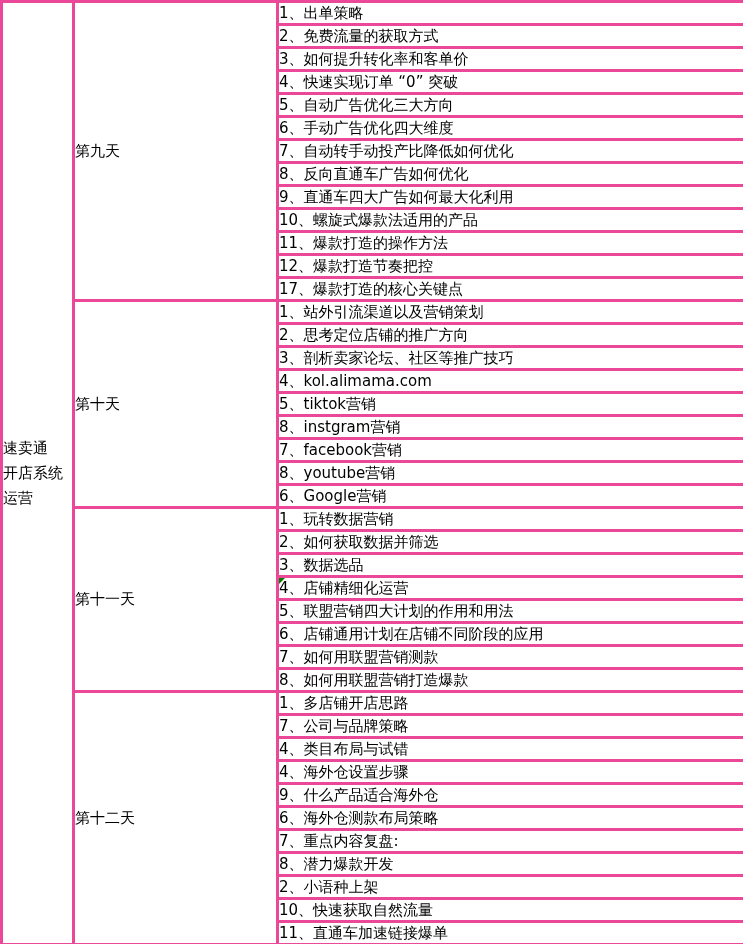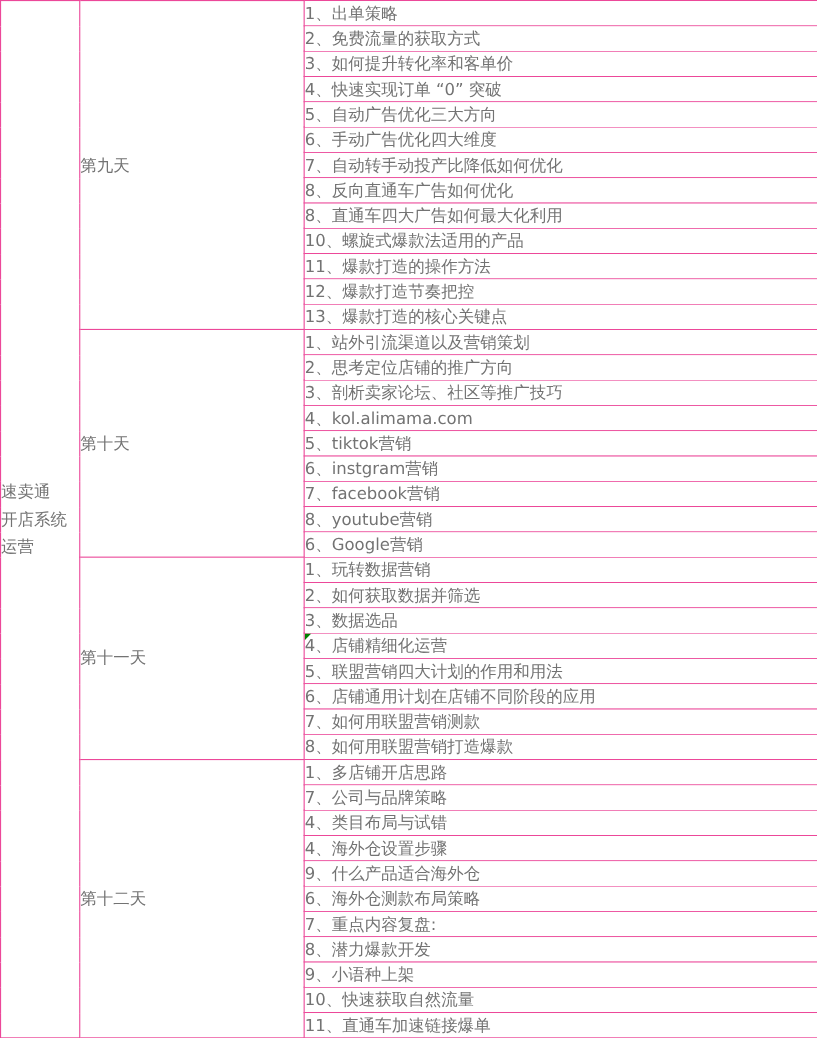--- a/index.html
+++ b/index.html
@@ -17,22 +17,22 @@
     background: #ffffff;
     overflow: hidden;
   }
   table.schedule {
     border-collapse: collapse;
     table-layout: fixed;
     width: 743px;
   }
   table.schedule tr { height: 23px; }
   table.schedule td {
-    border: 1px solid #ec4899;
-    color: #737373;
+    border: 3px solid #ec4899;
+    color: #000000;
     font-size: 15px;
     padding: 0;
     overflow: hidden;
     white-space: nowrap;
     vertical-align: middle;
     background: #ffffff;
   }
   td.cat-cell {
     vertical-align: middle;
   }
@@ -98,53 +98,53 @@
     <tr>
           <td class="item-cell">6、手动广告优化四大维度</td>
         </tr>
     <tr>
           <td class="item-cell">7、自动转手动投产比降低如何优化</td>
         </tr>
     <tr>
           <td class="item-cell">8、反向直通车广告如何优化</td>
         </tr>
     <tr>
-          <td class="item-cell">8、直通车四大广告如何最大化利用</td>
+          <td class="item-cell">9、直通车四大广告如何最大化利用</td>
         </tr>
     <tr>
           <td class="item-cell">10、螺旋式爆款法适用的产品</td>
         </tr>
     <tr>
           <td class="item-cell">11、爆款打造的操作方法</td>
         </tr>
     <tr>
           <td class="item-cell">12、爆款打造节奏把控</td>
         </tr>
     <tr>
-          <td class="item-cell">13、爆款打造的核心关键点</td>
+          <td class="item-cell">17、爆款打造的核心关键点</td>
         </tr>
 
     <tr>
       <td class="day-cell" rowspan="9">第十天</td>
       <td class="item-cell">1、站外引流渠道以及营销策划</td>
     </tr>
     <tr>
           <td class="item-cell">2、思考定位店铺的推广方向</td>
         </tr>
     <tr>
           <td class="item-cell">3、剖析卖家论坛、社区等推广技巧</td>
         </tr>
     <tr>
           <td class="item-cell">4、kol.alimama.com</td>
         </tr>
     <tr>
           <td class="item-cell">5、tiktok营销</td>
         </tr>
     <tr>
-          <td class="item-cell">6、instgram营销</td>
+          <td class="item-cell">8、instgram营销</td>
         </tr>
     <tr>
           <td class="item-cell">7、facebook营销</td>
         </tr>
     <tr>
           <td class="item-cell">8、youtube营销</td>
         </tr>
     <tr>
           <td class="item-cell">6、Google营销</td>
         </tr>
@@ -196,21 +196,21 @@
     <tr>
           <td class="item-cell">6、海外仓测款布局策略</td>
         </tr>
     <tr>
           <td class="item-cell">7、重点内容复盘:</td>
         </tr>
     <tr>
           <td class="item-cell">8、潜力爆款开发</td>
         </tr>
     <tr>
-          <td class="item-cell">9、小语种上架</td>
+          <td class="item-cell">2、小语种上架</td>
         </tr>
     <tr>
           <td class="item-cell">10、快速获取自然流量</td>
         </tr>
     <tr>
           <td class="item-cell">11、直通车加速链接爆单</td>
         </tr>
   </tbody>
     </table>
 </div>

